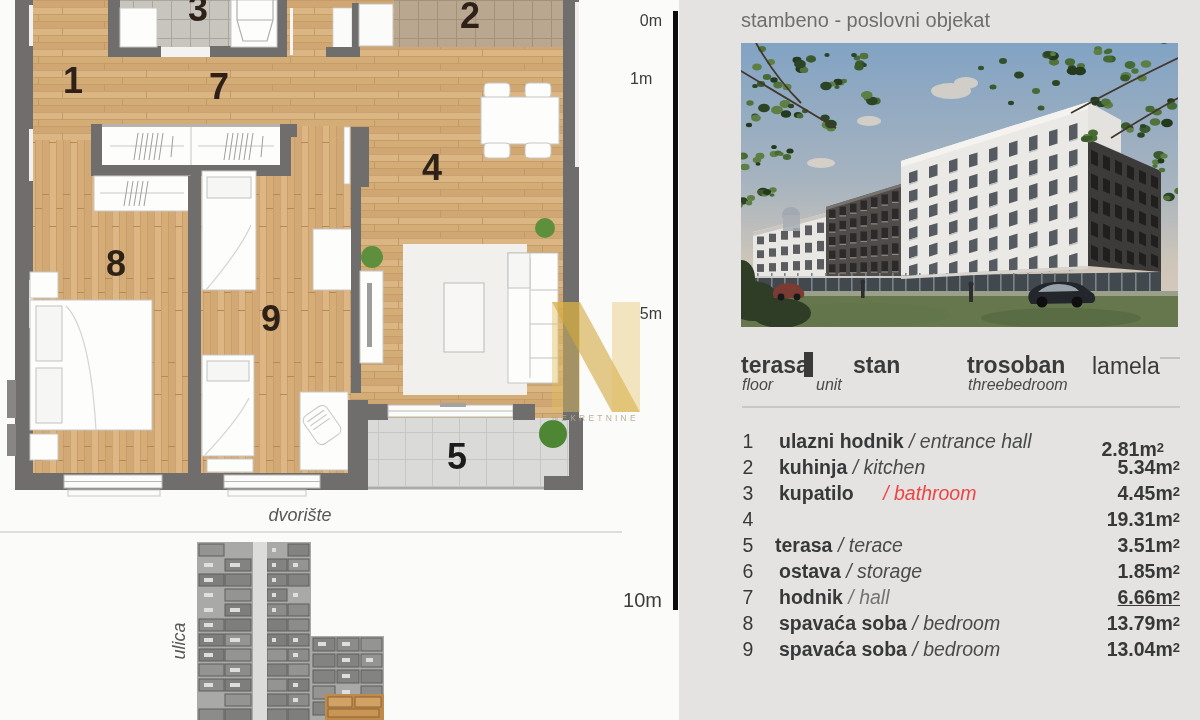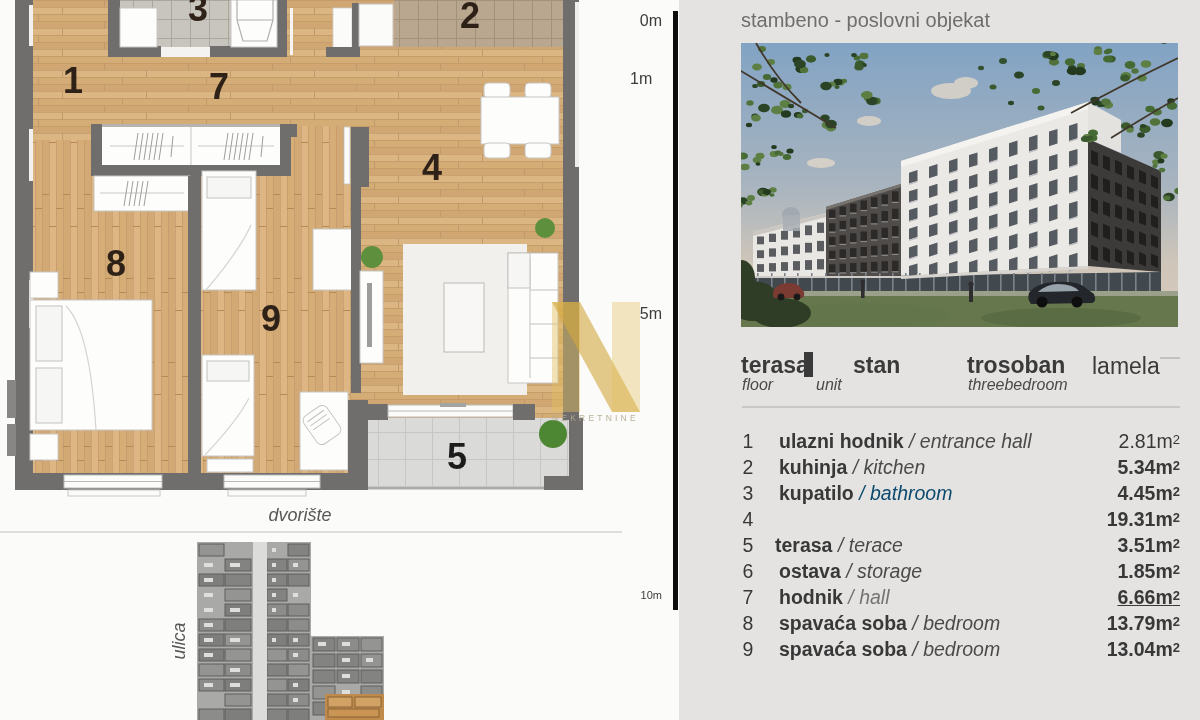--- a/index.html
+++ b/index.html
@@ -284,21 +284,21 @@
 
 <circle cx="553" cy="434" r="14" fill="#4e8733"></circle>
 
 <text x="457" y="469" font-size="36" font-weight="bold" fill="#1c1c1c" text-anchor="middle" font-family="Liberation Sans,sans-serif">5</text>
 </svg>
 
 <div class="abs" style="left:673px;top:11px;width:5px;height:599px;background:#0c0c0c;"></div>
 <div class="abs" style="left:630px;top:12px;width:32px;text-align:right;font-size:16px;color:#3c3c3c;">0m</div>
 <div class="abs" style="left:630px;top:70px;width:32px;text-align:left;font-size:16px;color:#3c3c3c;">1m</div>
 <div class="abs" style="left:630px;top:305px;width:32px;text-align:right;font-size:16px;color:#3c3c3c;z-index:5;">5m</div>
-<div class="abs" style="left:622px;top:589px;width:40px;text-align:right;font-size:11px;color:#3c3c3c;">10m</div>
+<div class="abs" style="left:622px;top:589px;width:40px;text-align:right;font-size:20px;color:#3c3c3c;">10m</div>
 
 <div class="abs" style="left:741px;top:9px;font-size:20px;color:#6f6e6c;">stambeno - poslovni objekat</div>
 
 <div class="abs" style="left:230px;top:505px;width:140px;text-align:center;font-size:18px;font-style:italic;color:#585856;">dvorište</div>
 
 <div class="abs" style="left:0;top:531px;width:622px;height:1.5px;background:#dddddb;"></div>
 
 <div class="abs" style="left:152px;top:630px;width:56px;height:22px;font-size:18px;font-style:italic;color:#585856;transform:rotate(-90deg);transform-origin:center;text-align:center;">ulica</div>
 
 <svg class="abs" style="left:197px;top:542px" width="188" height="178" viewBox="0 0 188 178">
@@ -907,32 +907,32 @@
 
 <div class="abs" style="left:1092px;top:353px;font-size:23px;color:#3a3a3a;">lamela</div>
 
 <div class="abs" style="left:1160px;top:357px;width:20px;height:2px;background:#c2c1bf;"></div>
 
 <div class="abs" style="left:742px;top:406px;width:438px;height:1.5px;background:#c9c8c6;"></div>
 
 <div class="abs" style="left:737px;top:430px;width:443px;height:26px;font-size:19.5px;color:#383838;">
     <span style="position:absolute;left:0;width:22px;text-align:center;">1</span>
     <span style="position:absolute;left:42px;white-space:nowrap;"><b>ulazni hodnik</b> <i style="color:#4a4a4a;">/ entrance hall</i></span>
-    <span style="position:absolute;right:0;font-weight:normal;white-space:nowrap;">2.81m<span style="font-size:13px;vertical-align:4px;">2</span></span>
+    <span style="position:absolute;right:16px;font-weight:bold;white-space:nowrap;margin-top:8px;">2.81m<span style="font-size:13px;vertical-align:4px;">2</span></span>
   </div>
 
 <div class="abs" style="left:737px;top:456px;width:443px;height:26px;font-size:19.5px;color:#383838;">
     <span style="position:absolute;left:0;width:22px;text-align:center;">2</span>
     <span style="position:absolute;left:42px;white-space:nowrap;"><b>kuhinja</b> <i style="color:#4a4a4a;">/ kitchen</i></span>
     <span style="position:absolute;right:0;font-weight:bold;white-space:nowrap;">5.34m<span style="font-size:13px;vertical-align:4px;">2</span></span>
   </div>
 
 <div class="abs" style="left:737px;top:482px;width:443px;height:26px;font-size:19.5px;color:#383838;">
     <span style="position:absolute;left:0;width:22px;text-align:center;">3</span>
-    <span style="position:absolute;left:42px;white-space:nowrap;"><b>kupatilo</b> <i style="color:#0c4a6e;">/ bathroom</i></span>
+    <span style="position:absolute;left:42px;white-space:nowrap;"><b>kupatilo</b> <i style="color:#ef4444;margin-left:24px;">/ bathroom</i></span>
     <span style="position:absolute;right:0;font-weight:bold;white-space:nowrap;">4.45m<span style="font-size:13px;vertical-align:4px;">2</span></span>
   </div>
 
 <div class="abs" style="left:737px;top:508px;width:443px;height:26px;font-size:19.5px;color:#383838;">
     <span style="position:absolute;left:0;width:22px;text-align:center;">4</span>
     <span style="position:absolute;right:0;font-weight:bold;white-space:nowrap;">19.31m<span style="font-size:13px;vertical-align:4px;">2</span></span>
   </div>
 
 <div class="abs" style="left:737px;top:534px;width:443px;height:26px;font-size:19.5px;color:#383838;">
     <span style="position:absolute;left:0;width:22px;text-align:center;">5</span>

